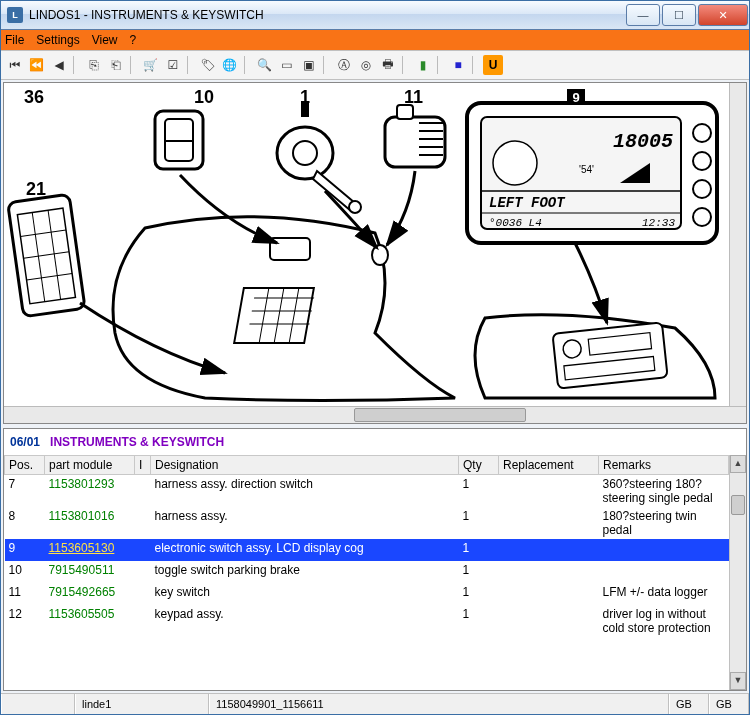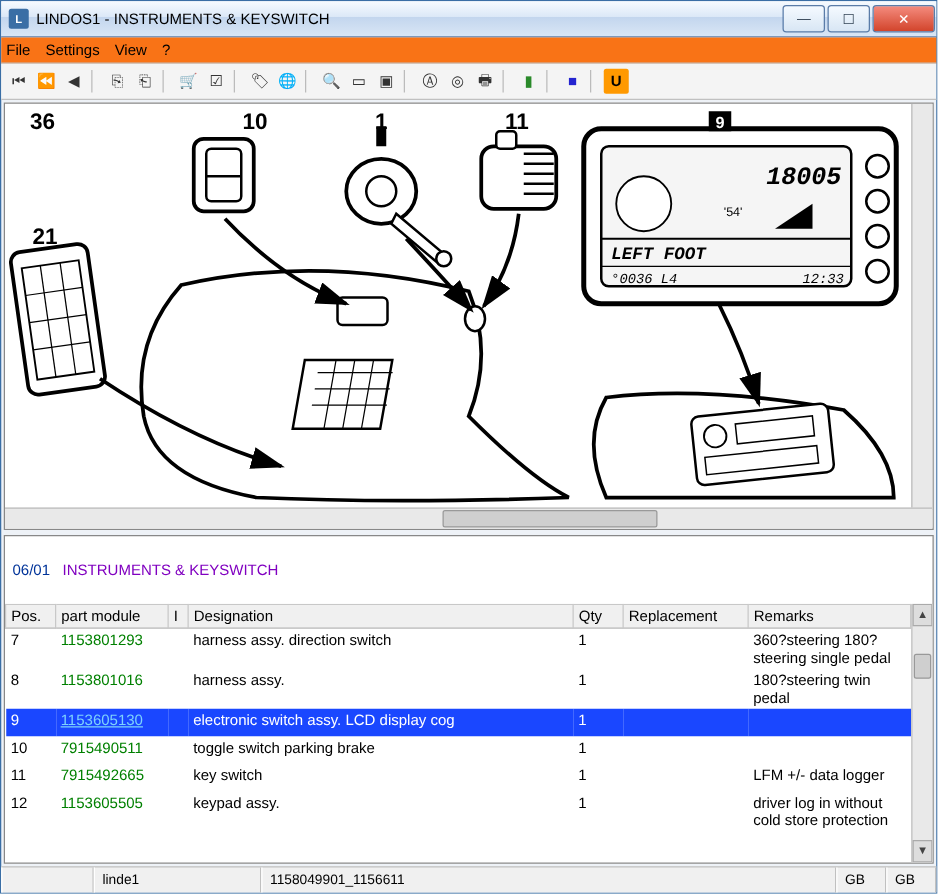--- a/index.html
+++ b/index.html
@@ -21,29 +21,29 @@
   
   .diagram-wrap{flex:0 0 340px;margin:2px;border:1px solid #888;background:#fff;position:relative;overflow:hidden}
   .diagram{position:absolute;inset:0}
   .call{position:absolute;font:bold 18px Arial;color:#000}
   .hscroll{position:absolute;bottom:0;left:0;right:0;height:16px;background:#e9e9e9;border-top:1px solid #bbb;display:flex;align-items:center}
   .hscroll .track{flex:1;height:14px;background:#e9e9e9}
   .hscroll .thumb{width:170px;height:12px;margin-left:350px;background:#cfcfcf;border:1px solid #999;border-radius:2px}
   .vscroll{position:absolute;top:0;right:0;bottom:16px;width:16px;background:#e9e9e9;border-left:1px solid #bbb}
   
   .lower{flex:1;margin:2px;border:1px solid #888;background:#fff;display:flex;flex-direction:column;overflow:hidden}
-  .sect{padding:20px 6px;font-weight:normal}
+  .sect{padding:6px 6px;font-weight:bold}
   .sect .num{color:#003399}
   .sect .name{color:#8000c0}
   .grid-wrap{flex:1;display:flex;overflow:hidden}
   table{border-collapse:collapse;width:100%;table-layout:fixed}
   th{background:#f0f0f0;border:1px solid #c8c8c8;font-weight:normal;text-align:left;padding:0 4px;height:18px;color:#000}
   td{padding:2px 4px;border-right:0;vertical-align:top;height:18px}
   tr.sel td{background:#1a47ff;color:#fff}
-  tr.sel td.pn{color:#7dd3fc;text-decoration:underline}
+  tr.sel td.pn{color:#fde047;text-decoration:underline}
   td.pos{color:#000}
   td.pn{color:#008000}
   td.des,td.qty,td.rep,td.rem{color:#000}
   .gridscroll{width:16px;background:#e9e9e9;border-left:1px solid #c0c0c0;position:relative}
   .gridscroll .vthumb{position:absolute;left:1px;right:1px;top:40px;height:18px;background:#cfcfcf;border:1px solid #999;border-radius:2px}
   .gridscroll .arrow{position:absolute;left:0;right:0;height:16px;background:#ddd;border:1px solid #aaa;text-align:center;line-height:14px;font-size:9px;color:#444}
   
   .status{height:20px;background:#f0f0f0;border-top:1px solid #c0c0c0;display:flex;align-items:center;font-size:11px}
   .status .cell{border-right:1px solid #c0c0c0;border-left:1px solid #fff;padding:0 6px;height:100%;display:flex;align-items:center}
 </style>

